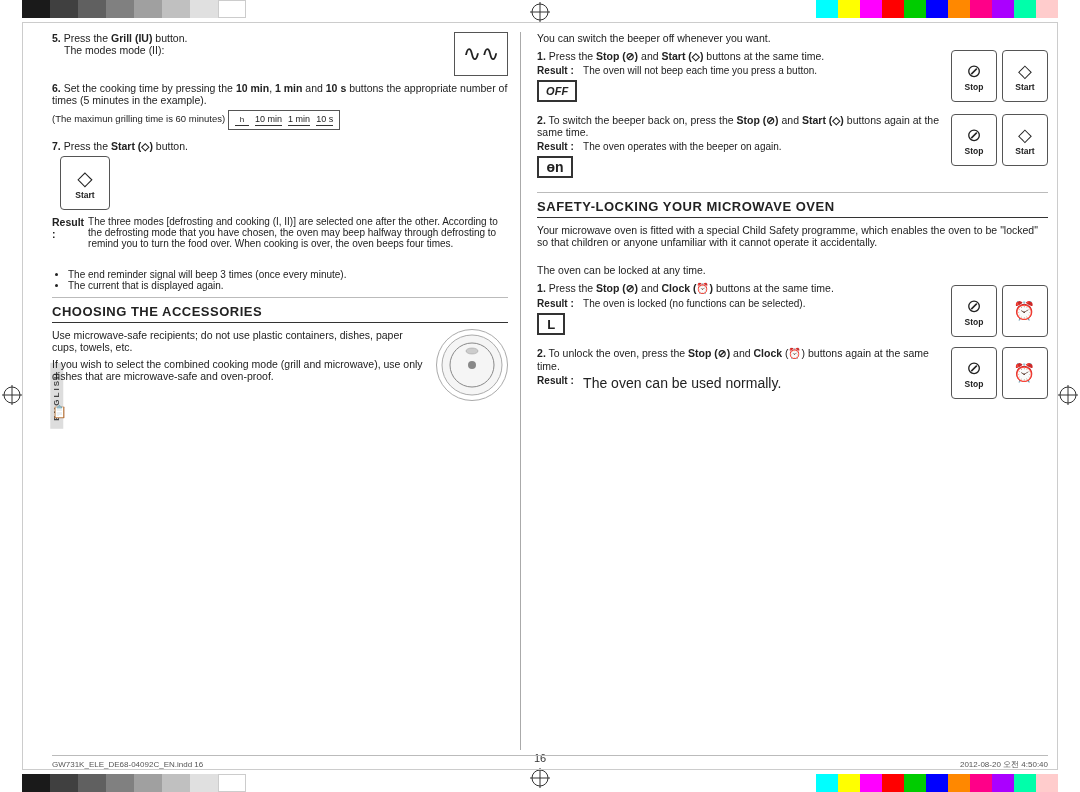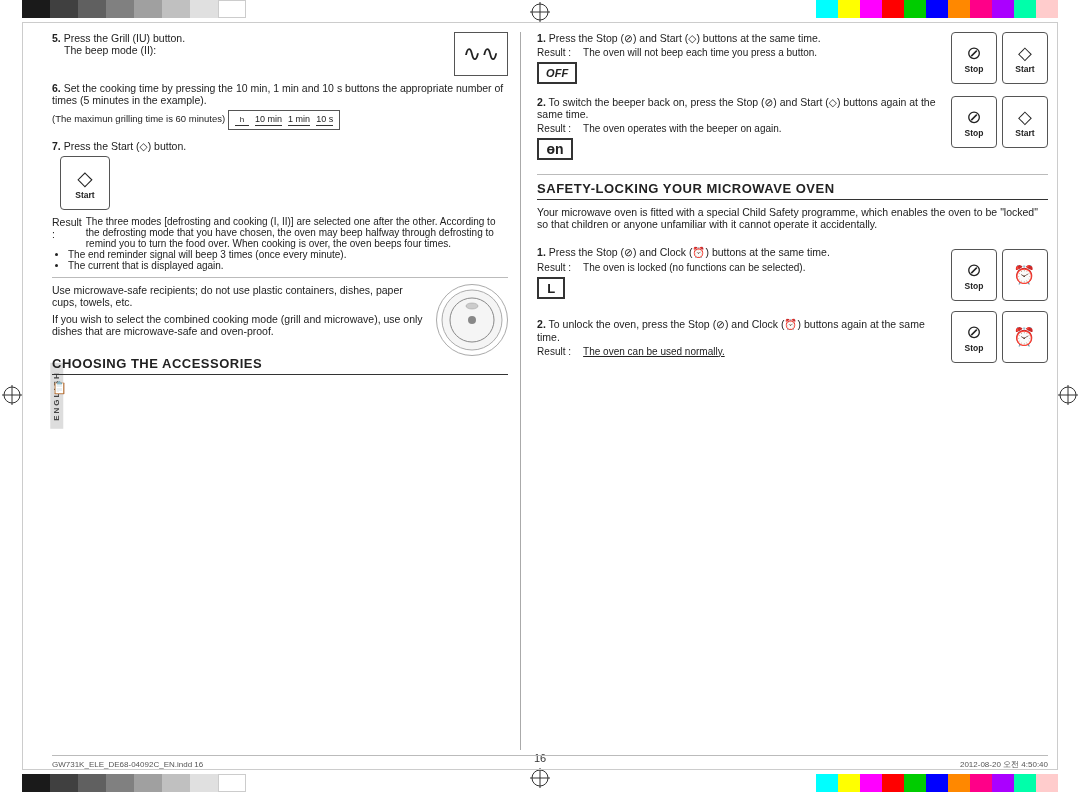--- a/index.html
+++ b/index.html
@@ -17,21 +17,21 @@
     .page-border {
       position: absolute;
       top: 22px;
       left: 22px;
       right: 22px;
       bottom: 22px;
       border: 1px solid #ccc;
     }
 
     
-    b { font-weight: normal; }
+    b { font-weight: bold; }
 
     .step5-area {
       display: flex;
       align-items: flex-start;
       gap: 8px;
       margin-bottom: 6px;
     }
   </style>
 </head>
 <body>
@@ -100,21 +100,21 @@
 </div>
 
 <div style="position:absolute;top:32px;left:52px;right:32px;bottom:42px;display:flex;gap:0;">
 
   <div style="width:47%;padding-right:12px;">
 
     <div class="step5-area">
       <div style="flex:1;font-size:10.5px;">
         <span style="font-weight:bold;">5.</span>
         Press the <b>Grill (IU)</b> button.<br>
-        <span style="margin-left:12px;">The beep mode (II):</span>
+        <span style="margin-left:12px;">The modes mode (II):</span>
       </div>
       <div style="border:1.5px solid #555;width:54px;height:44px;display:flex;align-items:center;justify-content:center;font-size:22px;flex-shrink:0;">
         ∿∿
       </div>
     </div>
 
     <div style="margin-bottom:6px;font-size:10.5px;display:flex;gap:4px;align-items:flex-start;">
       <div style="flex:1;">
         <span style="font-weight:bold;">6.</span>
         Set the cooking time by pressing the <b>10 min</b>, <b>1 min</b> and <b>10 s</b> buttons the appropriate number of times (5 minutes in the example).<br>
@@ -151,60 +151,61 @@
               <div style="font-size:8.5px;font-weight:bold;">Start</div>
             </div>
           </div>
         </div>
 
         <div style="display:flex;gap:4px;align-items:flex-start;margin-top:2px;">
           <b>Result :</b>
           <span style="font-size:10px;">The three modes [defrosting and cooking (I, II)] are selected one after the other. According to the defrosting mode that you have chosen, the oven may beep halfway through defrosting to remind you to turn the food over. When cooking is over, the oven beeps four times.</span>
         </div>
 
-        <ul style="list-style:disc;margin-left:16px;margin-top:0;">
+        <ul style="list-style:disc;margin-left:16px;margin-top:20px;">
           <li style="font-size:10px;">The end reminder signal will beep 3 times (once every minute).</li>
           <li style="font-size:10px;">The current that is displayed again.</li>
         </ul>
       </div>
     </div>
 
     <hr style="border:none;border-top:0.5px solid #bbb;margin:6px 0;">
 
     <div>
+      <div style="font-size:13px;font-weight:bold;text-transform:uppercase;border-bottom:1.5px solid #333;padding-bottom:3px;margin-bottom:6px;letter-spacing:0.5px;">CHOOSING THE ACCESSORIES</div>
+
       <div style="display:flex;gap:6px;align-items:flex-start;">
         <div style="flex:1;">
           <p style="font-size:10.5px;margin-bottom:5px;">Use microwave-safe recipients; do not use plastic containers, dishes, paper cups, towels, etc.</p>
           <p style="font-size:10.5px;margin-bottom:5px;">If you wish to select the combined cooking mode (grill and microwave), use only dishes that are microwave-safe and oven-proof.</p>
         </div>
 
         <div style="width:72px;height:72px;border:1px solid #aaa;border-radius:50%;flex-shrink:0;display:flex;align-items:center;justify-content:center;overflow:hidden;">
           <svg width="68" height="68" viewBox="0 0 68 68">
             <circle cx="34" cy="34" r="30" fill="#f5f5f5" stroke="#aaa" stroke-width="1"></circle>
             <circle cx="34" cy="34" r="22" fill="none" stroke="#888" stroke-width="1"></circle>
             <circle cx="34" cy="34" r="4" fill="#888"></circle>
             <ellipse cx="34" cy="20" rx="6" ry="3" fill="#ccc" stroke="#999" stroke-width="0.5"></ellipse>
           </svg>
         </div>
       </div>
 
-      <div style="font-size:13px;font-weight:bold;text-transform:uppercase;border-bottom:1.5px solid #333;padding-bottom:3px;margin-bottom:6px;letter-spacing:0.5px;">CHOOSING THE ACCESSORIES</div>
-
       <div style="display:flex;gap:6px;align-items:flex-start;margin-top:4px;">
         <div style="font-size:12px;color:#555;flex-shrink:0;">📋</div>
       </div>
     </div>
   </div>
 
   <div style="width:1px;background:#aaa;flex-shrink:0;"></div>
 
   <div style="flex:1;padding-left:16px;">
 
     <div style="margin-bottom:10px;">
 
+      <p style="font-size:10.5px;margin-bottom:6px;">You can switch the beeper off whenever you want.</p>
 
       <div style="display:flex;gap:6px;align-items:flex-start;margin-bottom:8px;">
         <div style="flex:1;font-size:10.5px;">
           <span style="font-weight:bold;">1.</span>
           Press the <b>Stop (⊘)</b> and <b>Start (◇)</b> buttons at the same time.
           <div style="display:flex;gap:4px;margin-top:3px;align-items:flex-start;">
             <b style="font-size:10px;flex-shrink:0;min-width:42px;">Result :</b>
             <span style="font-size:10px;">The oven will not beep each time you press a button.</span>
           </div>
           
@@ -251,20 +252,21 @@
         </div>
       </div>
     </div>
 
     <hr style="border:none;border-top:0.5px solid #bbb;margin:6px 0;">
 
     <div>
       <div style="font-size:13px;font-weight:bold;text-transform:uppercase;border-bottom:1.5px solid #333;padding-bottom:3px;margin-bottom:6px;letter-spacing:0.5px;">SAFETY-LOCKING YOUR MICROWAVE OVEN</div>
 
       <p style="font-size:10.5px;margin-bottom:16px;">Your microwave oven is fitted with a special Child Safety programme, which enables the oven to be "locked" so that children or anyone unfamiliar with it cannot operate it accidentally.</p>
+      <p style="font-size:10.5px;margin-bottom:6px;">The oven can be locked at any time.</p>
 
       <div style="display:flex;gap:6px;align-items:center;margin-bottom:8px;">
         <div style="flex:1;font-size:10.5px;">
           <span style="font-weight:bold;">1.</span>
           Press the <b>Stop (⊘)</b> and <b>Clock (⏰)</b> buttons at the same time.
           <div style="display:flex;gap:4px;margin-top:3px;align-items:flex-start;">
             <b style="font-size:10px;flex-shrink:0;min-width:42px;">Result :</b>
             <span style="font-size:10px;">The oven is locked (no functions can be selected).</span>
           </div>
           
@@ -277,27 +279,27 @@
               <div style="font-size:18px;">⊘</div>
               <div style="font-size:8.5px;font-weight:bold;">Stop</div>
             </div>
             <div style="border:1.5px solid #555;border-radius:4px;width:46px;height:52px;display:flex;flex-direction:column;align-items:center;justify-content:center;">
               <div style="font-size:18px;">⏰</div>
             </div>
           </div>
         </div>
       </div>
 
-      <div style="display:flex;gap:1px;align-items:center;margin-bottom:4px;">
+      <div style="display:flex;gap:1px;align-items:flex-start;margin-bottom:4px;">
         <div style="flex:1;font-size:10.5px;">
           <span style="font-weight:bold;">2.</span>
           To unlock the oven, press the <b>Stop (⊘)</b> and <b>Clock</b> (⏰) buttons again at the same time.
           <div style="display:flex;gap:4px;margin-top:3px;align-items:flex-start;">
             <b style="font-size:10px;flex-shrink:0;min-width:42px;">Result :</b>
-            <span style="font-size:10px;text-decoration:underline;">The oven can be used normally.</span>
+            <span style="font-size:14px;">The oven can be used normally.</span>
           </div>
         </div>
 
         <div style="display:flex;gap:5px;flex-shrink:0;">
           <div style="border:1.5px solid #555;border-radius:4px;width:46px;height:52px;display:flex;flex-direction:column;align-items:center;justify-content:center;">
             <div style="font-size:18px;">⊘</div>
             <div style="font-size:8.5px;font-weight:bold;">Stop</div>
           </div>
           <div style="border:1.5px solid #555;border-radius:4px;width:46px;height:52px;display:flex;flex-direction:column;align-items:center;justify-content:center;">
             <div style="font-size:18px;">⏰</div>

